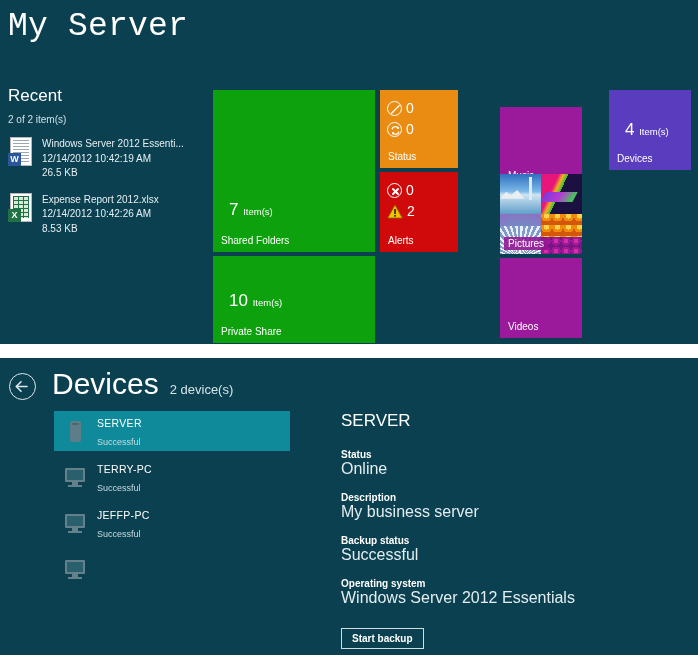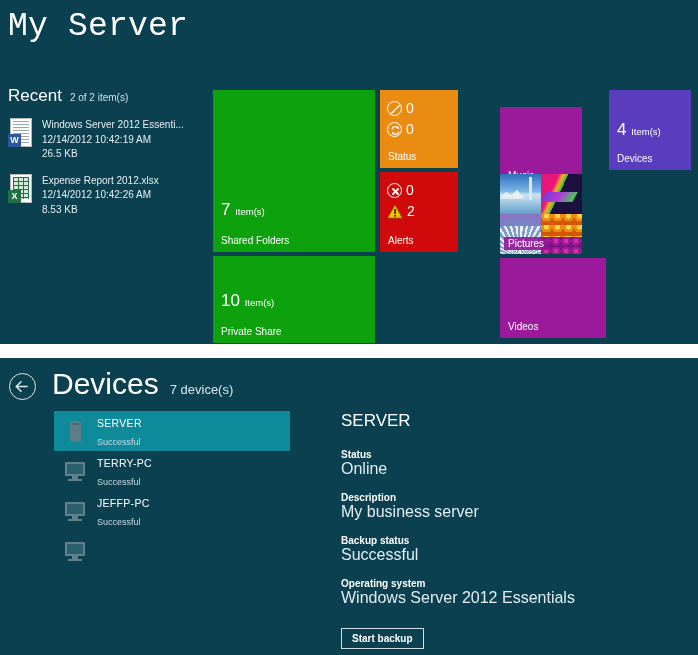--- a/index.html
+++ b/index.html
@@ -26,21 +26,21 @@
     font-weight: 300;
     color: #ffffff;
     letter-spacing: 0.2px;
     line-height: 42px;
     white-space: nowrap;
     font-family: Liberation Mono, monospace;
   }
 
   
   #recent-section { position: absolute; left: 4px; top: 86px; width: 200px; }
-  #recent-header { display: flex; align-items: baseline; gap: 8px; padding-left: 4px; }
+  #recent-header { display: flex; align-items: baseline; gap: 8px; padding-left: 4px; flex-direction: column; }
   #recent-title { font-size: 17px; font-weight: 300; color: #ffffff; }
   #recent-count { font-size: 10px; color: #cfe0e6; }
 
   .recent-item {
     display: flex; gap: 8px;
     margin-top: 12px; padding-left: 4px;
   }
   .recent-item:first-of-type { margin-top: 14px; }
   .doc-icon { width: 26px; height: 30px; flex: 0 0 26px; position: relative; }
   .doc-icon .page {
@@ -78,21 +78,21 @@
   .tile {
     position: absolute;
     overflow: hidden;
     color: #ffffff;
   }
   .tile .tile-label {
     position: absolute; left: 8px; bottom: 6px;
     font-size: 10px; color: #ffffff;
   }
   .tile .tile-count {
-    position: absolute; left: 8px;
+    position: absolute; left: 16px;
     font-size: 17px; font-weight: 300; color: #ffffff;
     white-space: nowrap;
   }
   .tile .tile-count .unit { font-size: 9.5px; }
 
   #tile-shared-folders { left: 213px; top: 90px; width: 162px; height: 162px; background: #0ea10e; padding-left: 40px; }
   #tile-shared-folders .tile-count { bottom: 32px; }
 
   #tile-private-share { left: 213px; top: 256px; width: 162px; height: 87px; background: #0ea10e; }
   #tile-private-share .tile-count { bottom: 32px; }
@@ -112,21 +112,21 @@
     width: 15px; height: 15px; border-radius: 50%;
     border: 1.4px solid #ffffff;
     position: relative; flex: 0 0 15px;
   }
   .circ-icon svg { position: absolute; left: 0; top: 0; }
 
   .warn-icon { width: 16px; height: 15px; flex: 0 0 16px; position: relative; }
 
   #tile-music { left: 500px; top: 90px; width: 82px; height: 80px; background: #9b1a9b; margin-top: 17px; }
   #tile-pictures { left: 500px; top: 174px; width: 82px; height: 80px; background: #1d4ed8; }
-  #tile-videos { left: 500px; top: 258px; width: 106px; height: 80px; background: #9b1a9b; }
+  #tile-videos { left: 500px; top: 258px; width: 82px; height: 80px; background: #9b1a9b; }
 
   #tile-pictures .thumbs {
     position: absolute; left: 0; top: 0; width: 82px; height: 80px;
     display: grid; grid-template-columns: 1fr 1fr; grid-template-rows: 1fr 1fr;
   }
   .thumb { width: 100%; height: 100%; }
   .thumb.t1 {
     background:
       linear-gradient(to bottom, #2e6fbf 0%, #7db9e8 44%, #cfe4f2 52%, #5f9ec9 100%);
     position: relative; overflow: hidden;
@@ -211,21 +211,21 @@
   #devices-count { font-size: 13px; color: #d6e4e9; }
 
   
   #device-list { position: absolute; left: 54px; top: 411px; width: 236px; }
   .device-row {
     display: flex; align-items: center; gap: 11px;
     height: 40px; padding-left: 10px;
     cursor: pointer;
   }
   .device-row.selected { background: #0e8a9b; }
-  .device-row + .device-row { }
+  .device-row + .device-row { margin-top: 6px; }
 
   .dev-icon { width: 22px; height: 22px; flex: 0 0 22px; position: relative; }
   .dev-icon.monitor .scr {
     position: absolute; left: 1px; top: 2px; width: 20px; height: 14px;
     border: 2px solid #64808b; border-radius: 1px; background: #2a5f6d;
   }
   .dev-icon.monitor .stand {
     position: absolute; left: 8px; top: 16px; width: 6px; height: 3px; background: #64808b;
   }
   .dev-icon.monitor .base {
@@ -407,21 +407,21 @@
   <svg width="17" height="17" viewBox="0 0 17 17">
     <g stroke="#dfe9ec" stroke-width="1.6" fill="none" stroke-linecap="round" stroke-linejoin="round">
       <line x1="2.5" y1="8.5" x2="13" y2="8.5"></line>
       <polyline points="7,3.8 2.3,8.5 7,13.2"></polyline>
     </g>
   </svg>
 </div>
 
 <div id="devices-header">
   <span id="devices-title">Devices</span>
-  <span id="devices-count">7 device(s)</span>
+  <span id="devices-count">2 device(s)</span>
 </div>
 
 <div id="device-list">
 
   <div class="device-row selected">
     <span class="dev-icon tower">
         <span class="box"></span>
       </span>
     <span class="dev-text">
       <span class="dev-name">SERVER</span><br>

